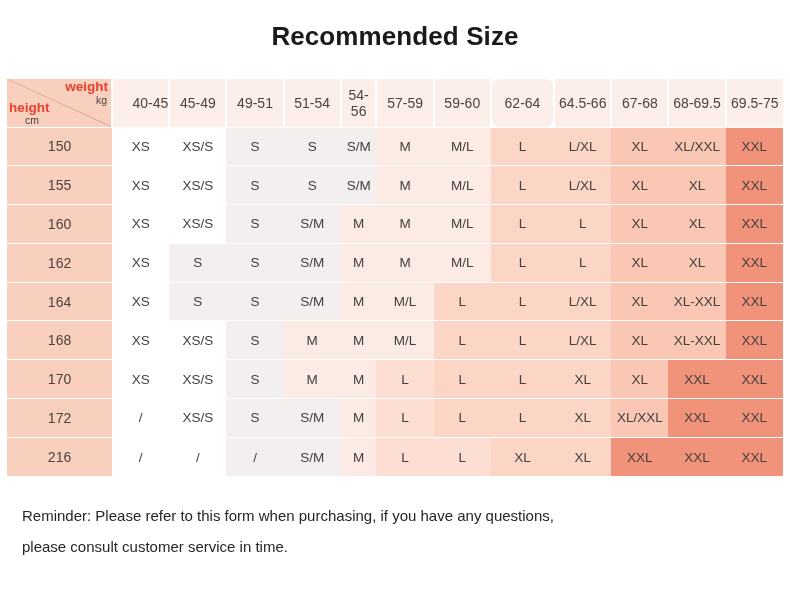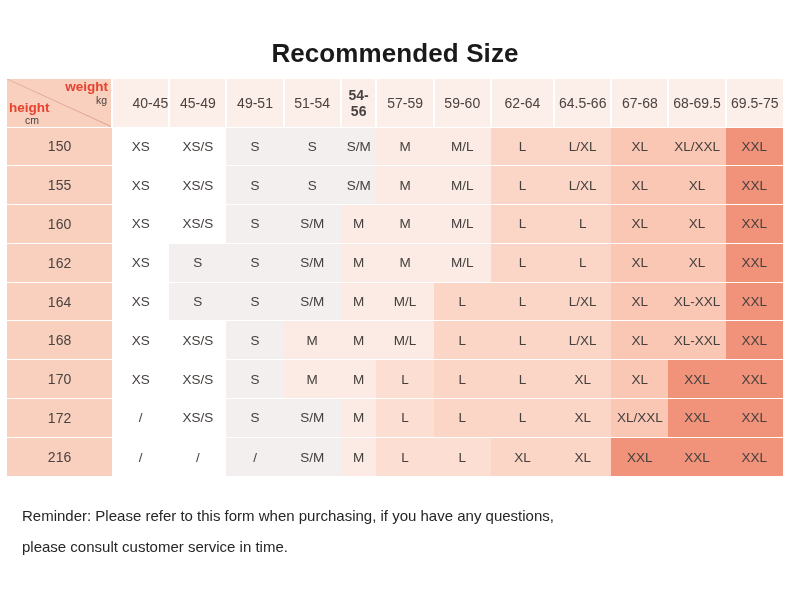--- a/index.html
+++ b/index.html
@@ -23,21 +23,21 @@
     box-sizing: border-box;
   }
 
   
   .title {
     text-align: center;
     font-size: 26px;
     font-weight: bold;
     color: #1a1a1a;
     letter-spacing: 0.1px;
-    padding-top: 40px;
+    padding-top: 23px;
     line-height: 1;
   }
 
   
   .table-wrap {
     position: absolute;
     left: 7px;
     top: 79px;
     width: 776px;
   }
@@ -181,24 +181,24 @@
             </svg>
             <span class="c-weight">weight</span>
             <span class="c-kg">kg</span>
             <span class="c-height">height</span>
             <span class="c-cm">cm</span>
           </td>
         <td style="width: 56.0833px; text-align: right;">40-45</td>
             <td style="width: 56.0833px;">45-49</td>
             <td style="width: 56.0833px;">49-51</td>
             <td style="width: 56.0833px;">51-54</td>
-            <td style="width: 35px; font-weight: bold;">54-56</td>
+            <td style="width: 35px;">54-56</td>
             <td style="width: 56.0833px;">57-59</td>
             <td style="width: 56.0833px;">59-60</td>
-            <td style="width: 62px;">62-64</td>
+            <td style="width: 62px; border-radius: 9px;">62-64</td>
             <td style="width: 56.0833px;">64.5-66</td>
             <td style="width: 56.0833px;">67-68</td>
             <td style="width: 56.0833px;">68-69.5</td>
             <td style="width: 56.0833px;">69.5-75</td>
           </tr>
       <tr class="body-row">
             <td class="height-cell" style="width: 103px;">150</td>
             <td class="size-cell t0" style="width: 56.0833px;">XS</td>
             <td class="size-cell t0" style="width: 56.0833px;">XS/S</td>
             <td class="size-cell t1" style="width: 56.0833px;">S</td>

